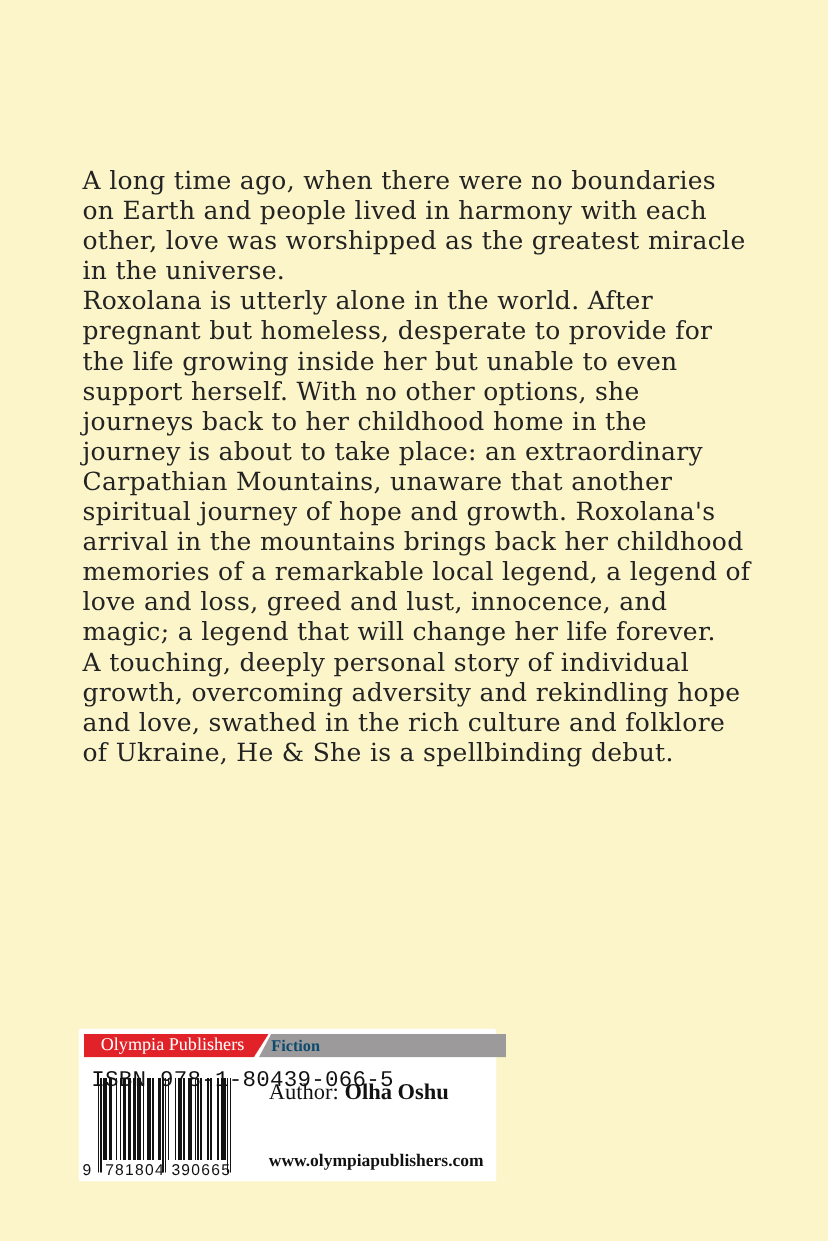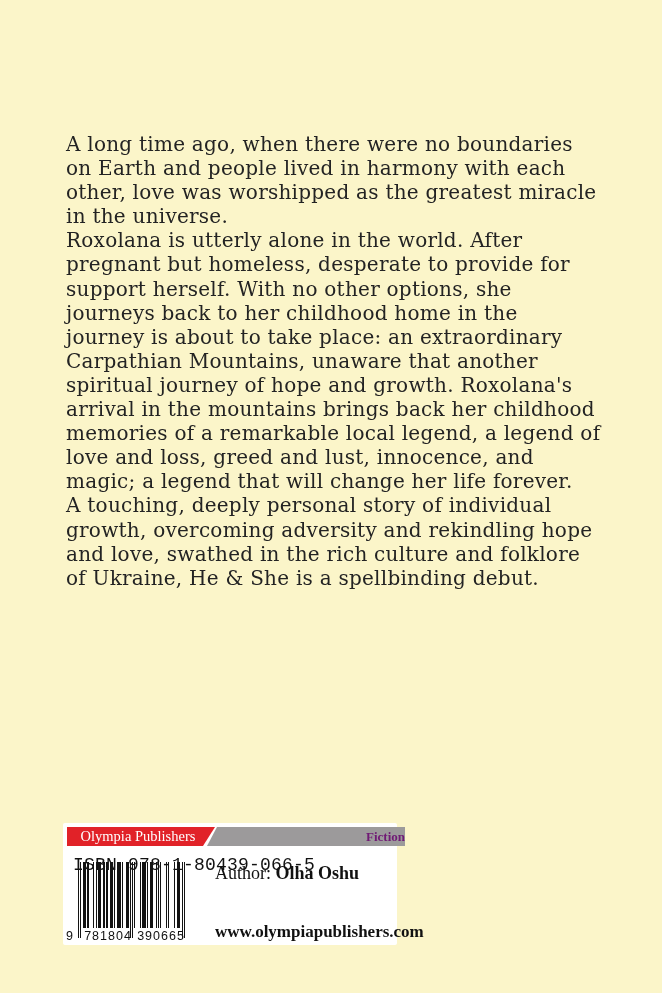--- a/index.html
+++ b/index.html
@@ -57,22 +57,22 @@
     clip-path:polygon(150px 0,100% 0,100% 100%,140px 100%);
   }
   .publisher-label{
     position:absolute;left:0;top:0;width:142px;height:19px;
     line-height:19px;text-align:center;
     color:#fff;font-size:14.5px;
     font-family:"Liberation Serif",serif;
   }
   .genre-label{
     position:absolute;left:150px;right:0;top:0;height:19px;
-    line-height:19px;text-align:right;
-    color:#701a75;font-size:13px;font-weight:bold;
+    line-height:19px;text-align:left;
+    color:#0c4a6e;font-size:13px;font-weight:bold;
     font-family:"Liberation Serif",serif;
   }
   .isbn-label{
     position:absolute;left:10px;top:32px;
     font-family:Liberation Mono, monospace;
     font-size:18px;color:var(--ink);
     letter-spacing:0.2px;white-space:nowrap;
   }
   .barcode{
     position:absolute;left:15px;top:39px;
@@ -90,36 +90,37 @@
   .digit-right{left:73px;width:50px;}
   .author-line{
     position:absolute;left:152px;top:40px;
     font-family:"Liberation Serif",serif;
     font-size:18px;color:var(--ink);white-space:nowrap;
   }
   .author-line b{font-weight:bold;}
   .website{
     position:absolute;left:152px;top:99px;
     font-family:"Liberation Serif",serif;
-    font-size:17px;font-weight:bold;color:var(--ink);
+    font-size:14px;font-weight:bold;color:var(--ink);
     white-space:nowrap;
   }
 </style>
 </head>
 <body>
 
 <div class="cover">
 
   <div class="blurb">
       <div>A long time ago, when there were no boundaries</div>
       <div>on Earth and people lived in harmony with each</div>
       <div>other, love was worshipped as the greatest miracle</div>
       <div>in the universe.</div>
       <div>Roxolana is utterly alone in the world. After</div>
       <div>pregnant but homeless, desperate to provide for</div>
+      <div>the life growing inside her but unable to even</div>
       <div>support herself. With no other options, she</div>
       <div>journeys back to her childhood home in the</div>
       <div>journey is about to take place: an extraordinary</div>
       <div>Carpathian Mountains, unaware that another</div>
       <div>spiritual journey of hope and growth. Roxolana's</div>
       <div>arrival in the mountains brings back her childhood</div>
       <div>memories of a remarkable local legend, a legend of</div>
       <div>love and loss, greed and lust, innocence, and</div>
       <div>magic; a legend that will change her life forever.</div>
       <div>A touching, deeply personal story of individual</div>

